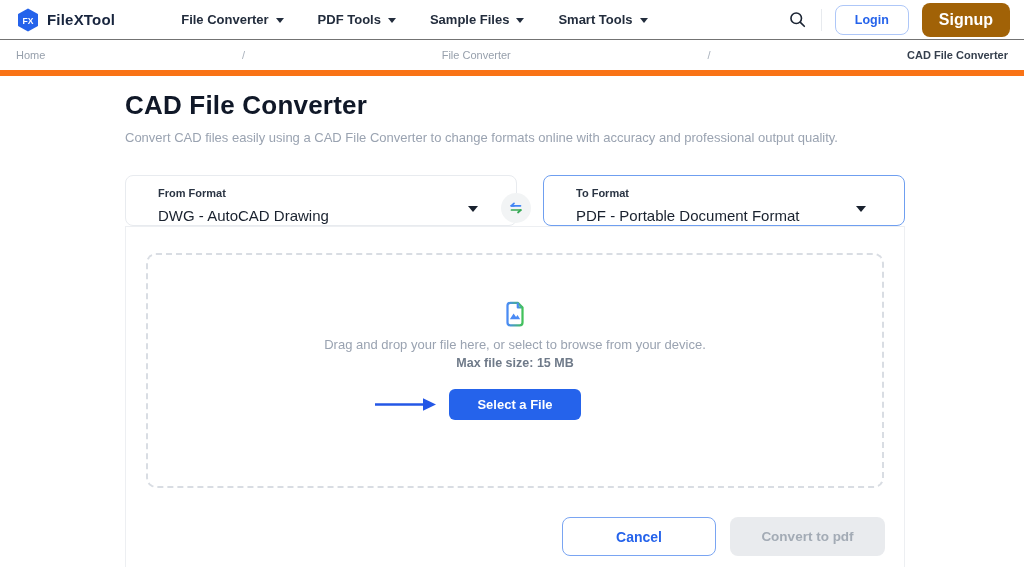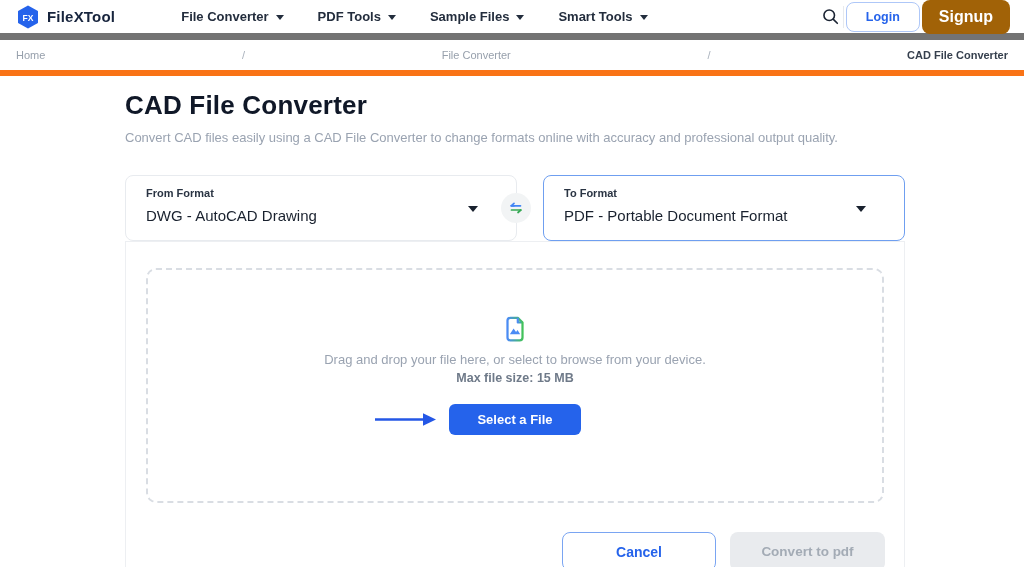--- a/index.html
+++ b/index.html
@@ -9,28 +9,28 @@
     background:#ffffff; color:#1f2937;
     font-family:"Liberation Sans", sans-serif;
     -webkit-font-smoothing:antialiased;
   }
   button { font-family:"Liberation Sans", sans-serif; cursor:pointer; }
 
   
   .nav {
     height:40px; display:flex; align-items:center;
     padding:0 14px 0 16px; background:#fff;
-    border-bottom:7px solid #737373;
+    border-bottom:1px solid #737373;
   }
   .brand { display:flex; align-items:center; gap:7px; cursor:pointer; }
   .brand-name { font-size:15px; font-weight:700; color:#17243d; letter-spacing:.2px; }
   .nav-menu { display:flex; gap:34px; margin-left:66px; }
   .nav-item { display:flex; align-items:center; gap:7px; font-size:13px; font-weight:700; color:#232d3d; cursor:pointer; }
   .caret-sm { width:0; height:0; border-left:4px solid transparent; border-right:4px solid transparent; border-top:5px solid #232d3d; margin-top:1px; }
-  .nav-right { margin-left:auto; display:flex; align-items:center; gap:2px; }
+  .nav-right { margin-left:auto; display:flex; align-items:center; gap:13px; }
   .search-btn { background:none; border:none; padding:2px; display:flex; }
   .v-divider { width:1px; height:22px; background:#e7eaee; }
   .btn-login {
     padding:7px 19px; font-size:12.5px; font-weight:700; color:#2563eb;
     background:#fff; border:1px solid #aec7f8; border-radius:8px;
   }
   .btn-signup {
     padding:8px 17px; font-size:16px; font-weight:700; color:#fff;
     background:#a16207; border:none; border-radius:8px;text-align:right;
   }
@@ -45,21 +45,21 @@
   .breadcrumb .sep { color:#aab2bd; }
   .breadcrumb .current { color:#36404e; font-weight:700; cursor:default; }
 
   
   .content { padding-left:125px; }
   .page-title { margin:14px 0 0; font-size:26px; font-weight:700; color:#101828; letter-spacing:.2px; }
   .page-subtitle { margin-top:9px; font-size:13px; color:#9aa3b1; }
 
   
   .format-row { position:relative; display:flex; margin-top:30px; width:780px; }
-  .fmt-box { height:66px; background:#fff; border-radius:8px; padding:11px 20px 0 20px; position:relative; cursor:pointer; }
+  .fmt-box { height:51px; background:#fff; border-radius:8px; padding:11px 20px 0 32px; position:relative; cursor:pointer; }
   .from-box { width:392px; border:1px solid #e8ebef; }
   .to-box   { width:362px; border:1.5px solid #6f9ff0; margin-left:26px; }
   .fmt-label { font-size:11px; font-weight:700; color:#2a3443; }
   .fmt-value { margin-top:8px; font-size:15px; color:#19212e; }
   .caret-lg { position:absolute; right:38px; top:30px; width:0; height:0;
     border-left:5.5px solid transparent; border-right:5.5px solid transparent; border-top:6.5px solid #19212e; }
   .swap-btn {
     position:absolute; left:376px; top:18px; z-index:2;
     width:30px; height:30px; border-radius:50%;
     background:#f2f4f5; border:none; display:flex; align-items:center; justify-content:center;

